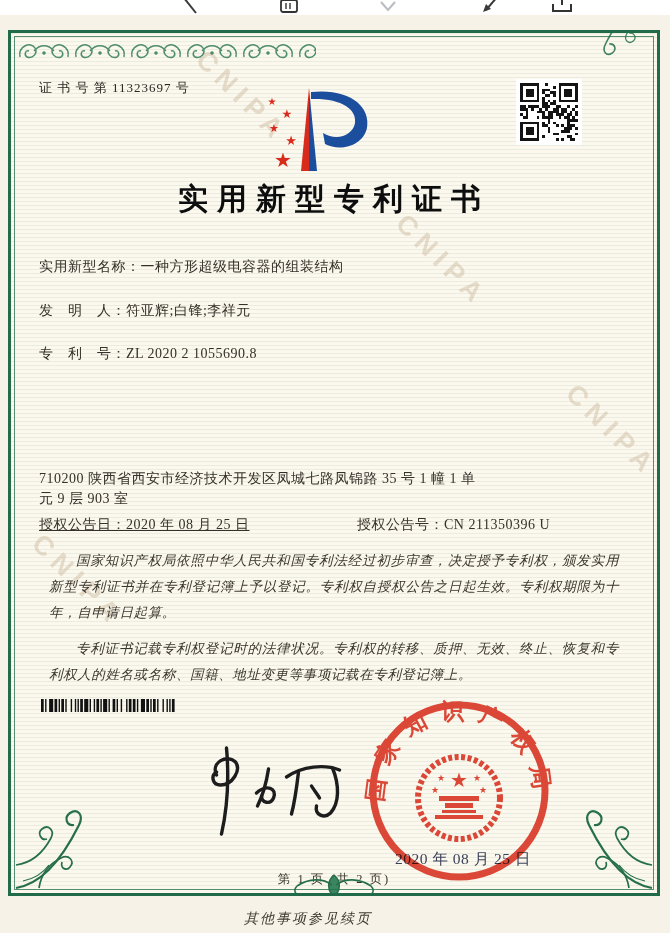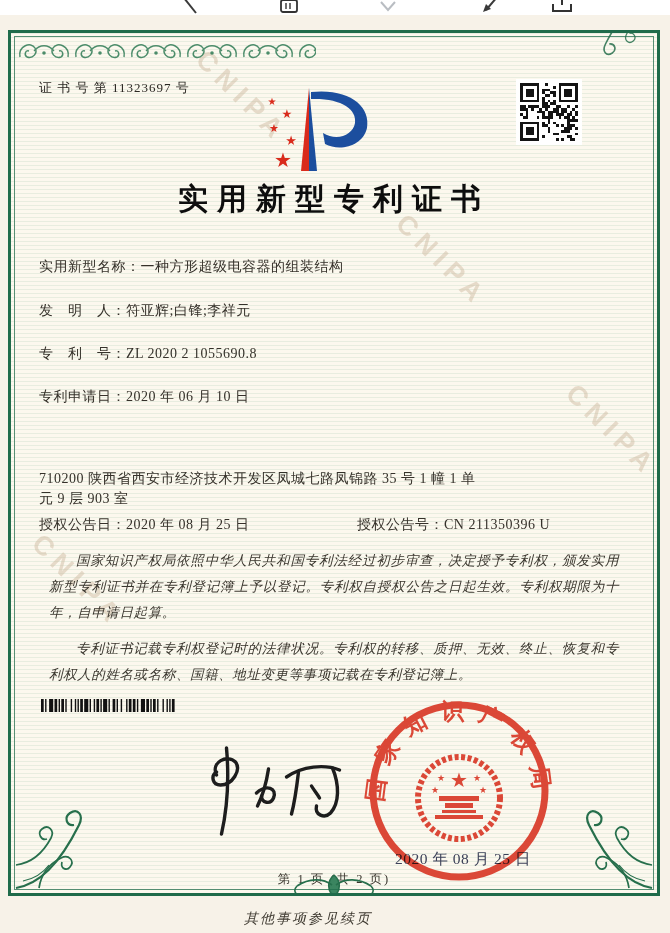--- a/index.html
+++ b/index.html
@@ -34,21 +34,21 @@
   .logo{position:absolute;left:234px;top:52px;width:176px;height:96px;}
   .qr{position:absolute;left:505px;top:46px;width:66px;height:66px;background:#fff;padding:4px;box-sizing:border-box;}
   .qr svg{width:100%;height:100%;display:block;}
   .title{position:absolute;left:0;top:146px;width:100%;text-align:center;
          font-size:30px;font-weight:700;letter-spacing:9px;color:#0d0d0d;}
   .frow{position:absolute;left:28px;display:flex;font-size:14px;line-height:20px;
         letter-spacing:.5px;color:#35312a;}
   .frow .lab{white-space:nowrap;}
   .frow .val{max-width:446px;}
   .r1{top:224px}.r2{top:268px}.r3{top:311px}.r4{top:354px}.r5{top:397px}.r6{top:436px}
-  .grant{position:absolute;top:483px;left:28px;right:20px;font-size:14px;letter-spacing:.5px;color:#35312a;}
+  .grant{position:absolute;top:483px;left:28px;right:20px;font-size:14px;letter-spacing:.5px;color:#35312a;text-decoration:underline;}
   .grant .g2{position:absolute;left:318px;top:0;}
   .paras{position:absolute;left:28px;right:28px;top:505px;font-size:13.5px;line-height:1.92;
          font-style:italic;letter-spacing:.6px;color:#3a362e;text-align:justify;}
   .paras p{margin:10px;text-indent:2em;}
   .barcode{position:absolute;left:30px;top:666px;width:134px;height:13px;}
   .director{position:absolute;left:48px;top:736px;font-family:"Liberation Sans",sans-serif;
             font-weight:700;font-size:14.5px;letter-spacing:3px;color:#222;line-height:26px;}
   .signature{position:absolute;left:168px;top:708px;width:175px;height:100px;}
   .seal{position:absolute;left:352px;top:662px;width:192px;height:192px;mix-blend-mode:multiply;opacity:.93;z-index:3;}
   .seal-date{position:absolute;left:384px;top:816px;font-size:15.5px;letter-spacing:.5px;
@@ -383,24 +383,20 @@
       <span class="val">符亚辉;白锋;李祥元</span>
     </div>
     <div class="frow r1">
       <span class="lab">实用新型名称：</span>
       <span class="val">一种方形超级电容器的组装结构</span>
     </div>
     <div class="frow r3">
       <span class="lab">专　利　号：</span>
       <span class="val">ZL 2020 2 1055690.8</span>
     </div>
-    <div class="frow r4">
-      <span class="lab">专利申请日：</span>
-      <span class="val">2020 年 06 月 10 日</span>
-    </div>
     <div class="frow r6">
       <span class="val">710200 陕西省西安市经济技术开发区凤城七路凤锦路 35 号 1 幢 1 单元 9 层 903 室</span>
     </div>
 
     <div class="grant">
       <span>授权公告日：</span><span>2020 年 08 月 25 日</span>
       <span class="g2"><span>授权公告号：</span><span>CN 211350396 U</span></span>
     </div>
 
     <div class="paras">

